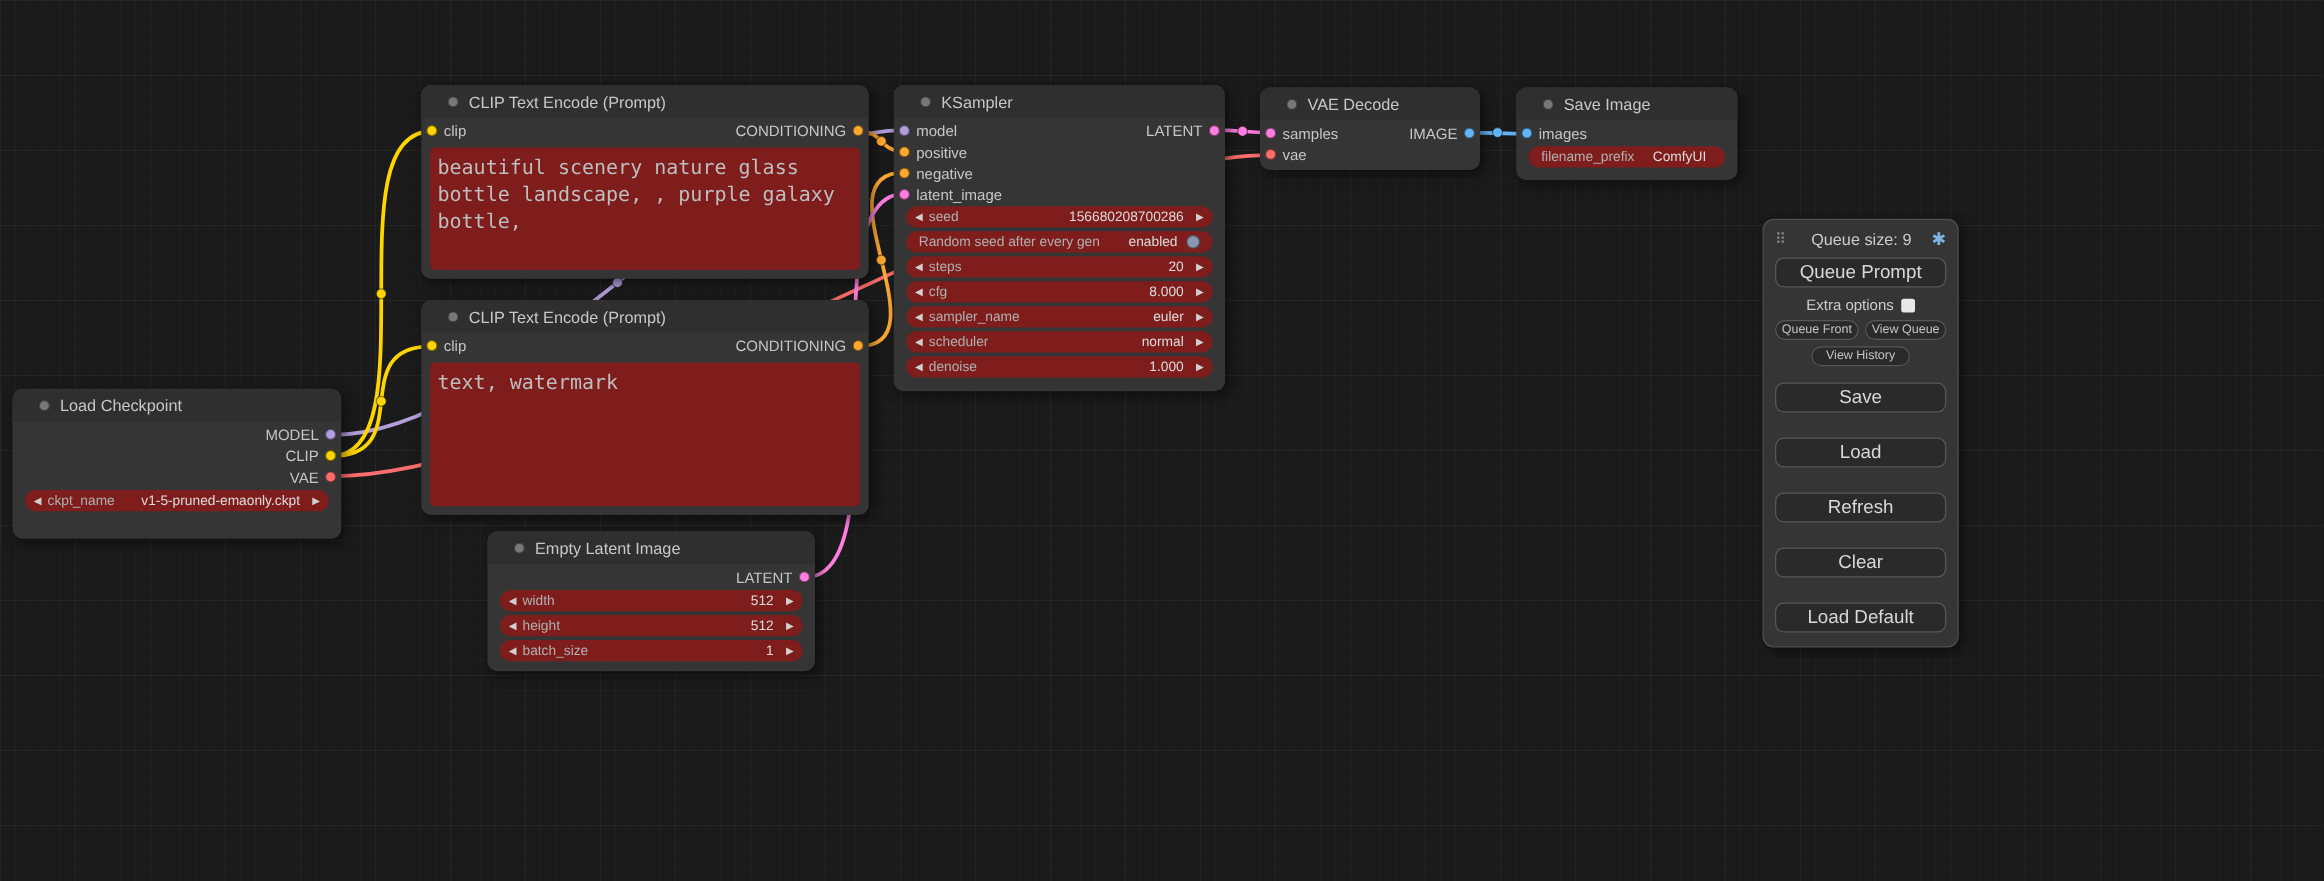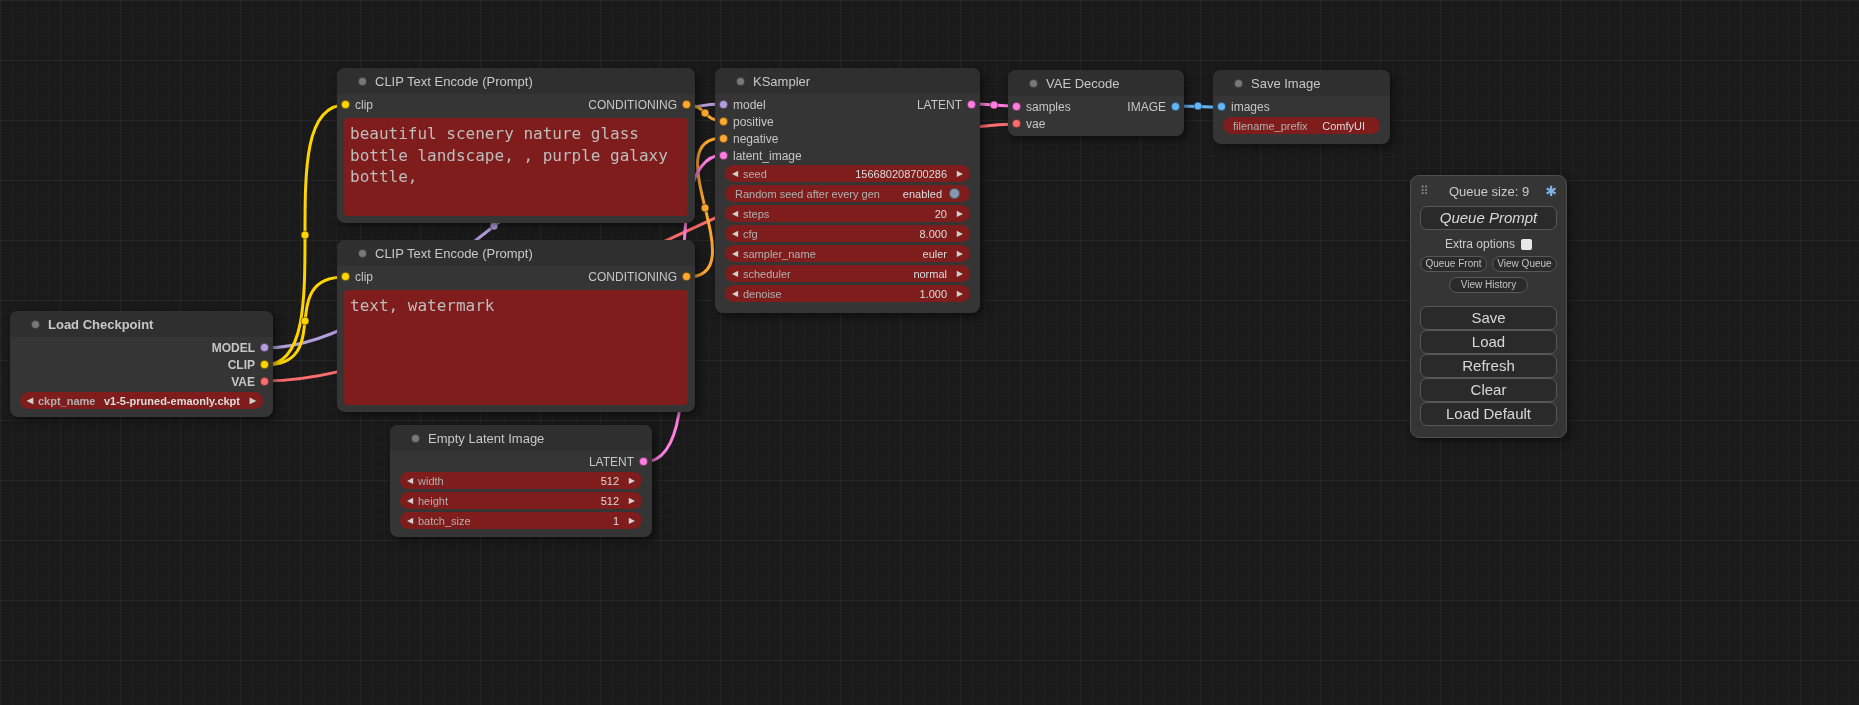--- a/index.html
+++ b/index.html
@@ -133,24 +133,24 @@
     display: block;
     width: 100%;
     background: #2a2a2a;
     border: 1px solid #575757;
     border-radius: 7px;
     color: #d8d8d8;
     font-family: inherit;
     font-size: 15px;
     text-align: center;
     padding: 2px 0 3px;
-    margin-top: 0;
+    margin-top: 20px;
     cursor: pointer;
   }
-  .btn-big { margin-top: 7px; font-style: italic; }
+  .btn-big { margin-top: 7px; }
   .btn.gap-top { margin-top: 13px; }
   .extra {
     display: flex; align-items: center; justify-content: center; gap: 6px;
     color: #cccccc; font-size: 12px; margin-top: 7px;
   }
   .checkbox { width: 11px; height: 11px; background: #e8e8e8; border-radius: 2px; cursor: pointer; }
   .small-row { display: flex; gap: 5px; margin-top: 5px; }
   .small-row.center { justify-content: center; }
   .btn-small {
     flex: 1 1 auto;
@@ -187,21 +187,21 @@
     <circle cx="305" cy="235" r="4" fill="#FFD500"></circle>
     <circle cx="305" cy="321" r="4" fill="#FFD500"></circle>
     <circle cx="640" cy="252" r="4" fill="#FF6E6E"></circle>
     <circle cx="705" cy="113" r="4" fill="#FFA931"></circle>
     <circle cx="705" cy="208" r="4" fill="#FFA931"></circle>
     <circle cx="683" cy="308" r="4" fill="#FF7EE0"></circle>
     <circle cx="994" cy="105" r="4" fill="#FF7EE0"></circle>
     <circle cx="1198" cy="106" r="4" fill="#64B5F6"></circle>
   </svg>
 
-  <div class="node" style="left:10px; top:311px; width:263px; height:106px;font-weight:bold;">
+  <div class="node" style="left:10px; top:311px; width:263px; height:120px;">
     <div class="node-title">
       <span class="collapse-dot"></span>
       <span>Load Checkpoint</span>
     </div>
     <div class="slots">
       <div class="slot-row">
         <span></span>
         <div class="slot out">
           <span class="slabel">MODEL</span>
           <span class="dot c-model"></span>

